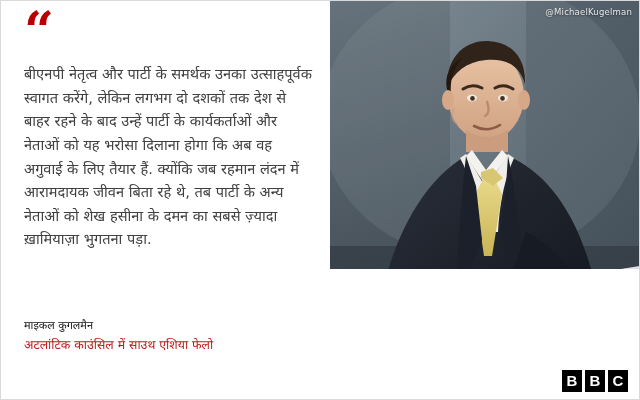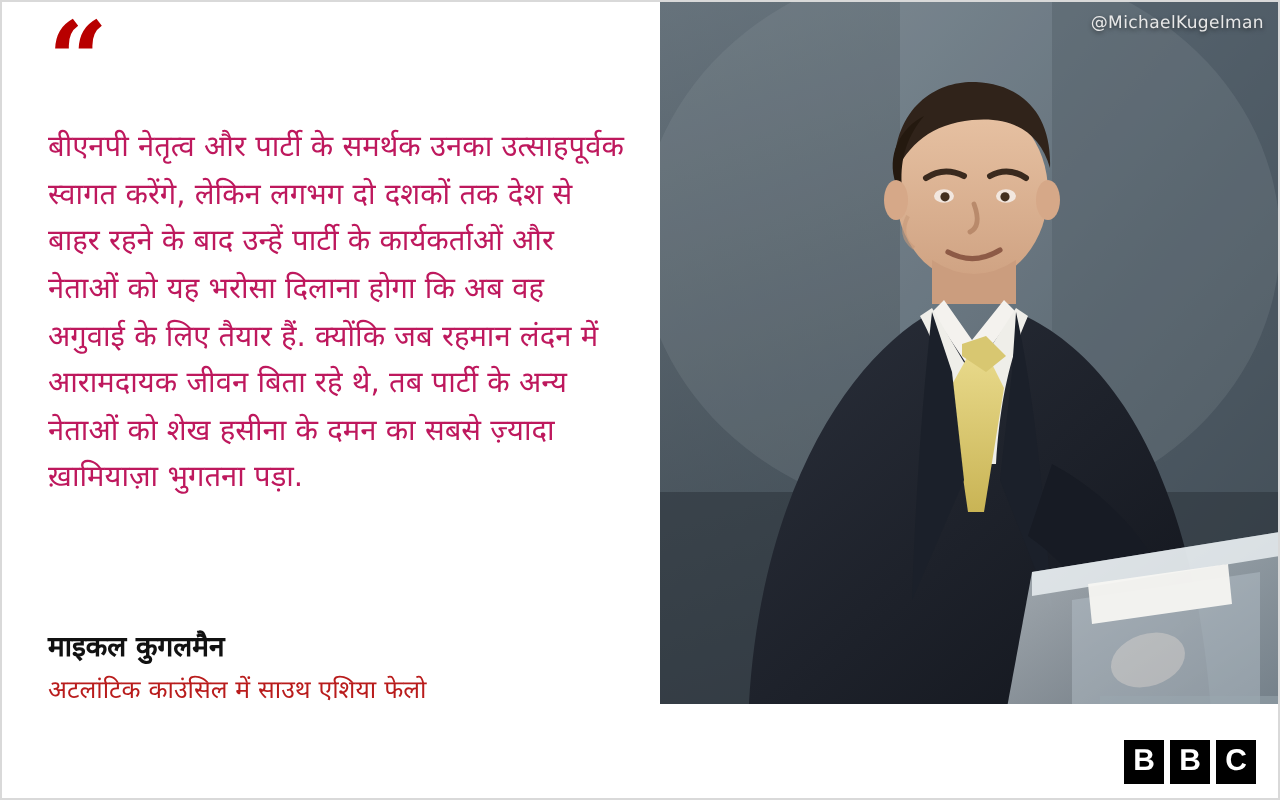--- a/index.html
+++ b/index.html
@@ -45,49 +45,49 @@
     line-height: 34px;
     font-weight: 700;
     color: #b80000;
     height: 42px;
     letter-spacing: -2px;
   }
   .quote-text {
     margin-top: 6px;
     font-size: 14.6px;
     line-height: 1.62;
-    color: #be185d;
+    color: #404040;
     font-family: "DejaVu Sans", "Liberation Sans", sans-serif;
     width: 288px;
   }
   .attrib {
     position: absolute;
     left: 24px;
     bottom: 46px;
     width: 292px;
   }
   .attrib-name {
-    font-size: 14px;
-    font-weight: 700;
+    font-size: 11px;
+    font-weight: 400;
     color: #111111;
     line-height: 1.3;
     margin-top: 20px;
   }
   .attrib-role {
     margin-top: 4px;
     font-size: 12.4px;
     color: #b91c1c;
     line-height: 1.35;
   }
   .photo {
     position: absolute;
     right: 0;
     top: 0;
     width: 310px;
-    height: 352px;
+    height: 269px;
     overflow: hidden;
     background: #6d7a85;
   }
   .photo svg {
     display: block;
   }
   .credit {
     position: absolute;
     right: 8px;
     top: 7px;

